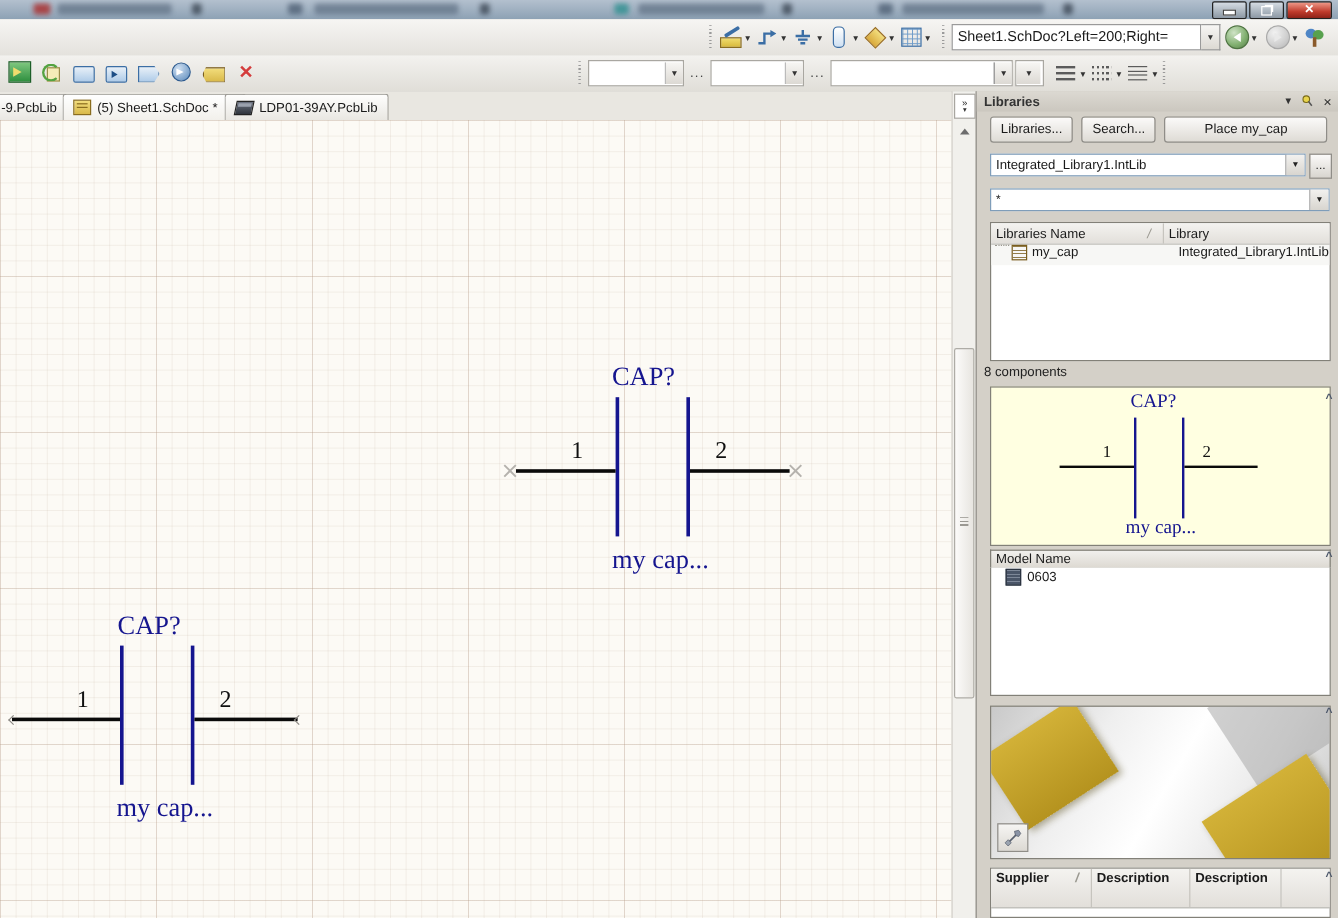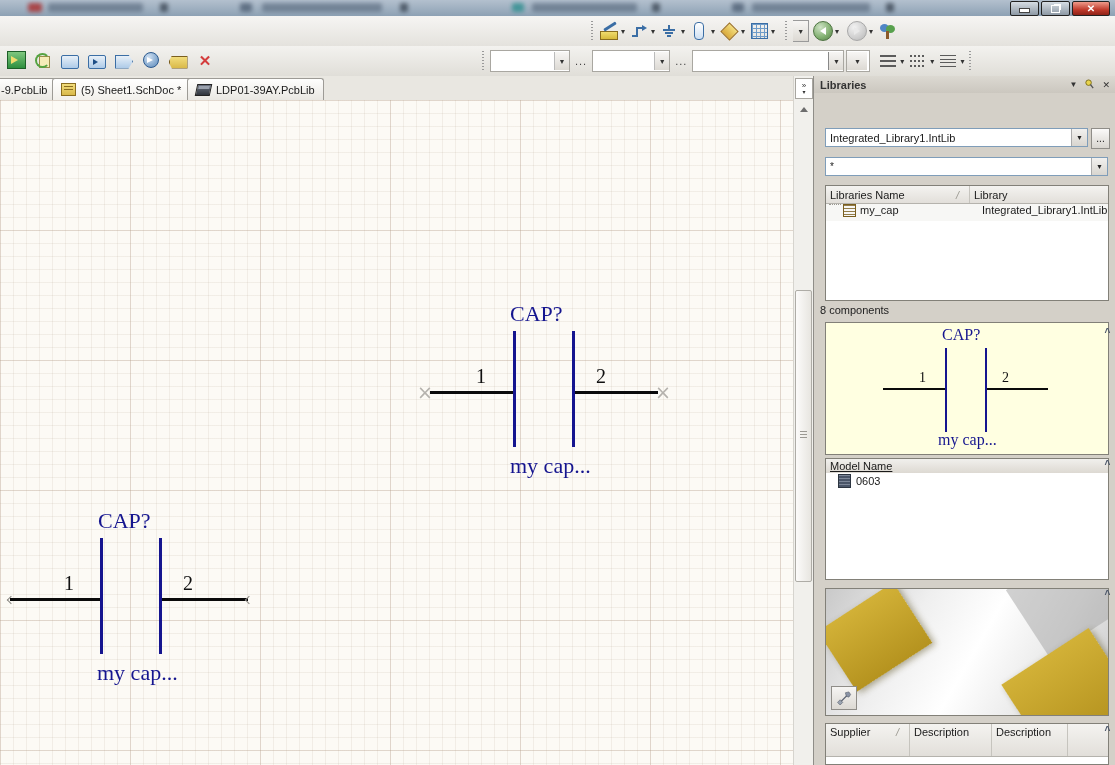--- a/index.html
+++ b/index.html
@@ -123,39 +123,39 @@
   .chip-tan{width:11px;height:11px;background:linear-gradient(#e8cc7e,#c9a648);border:1px solid #7a5e1e;margin:0 4px 0 2px;
             background-image:repeating-linear-gradient(to bottom,rgba(122,94,30,.8) 0 1px,transparent 1px 3px);}
   .count{position:absolute;left:6px;top:228px;color:#222;}
   .preview{position:absolute;left:11px;top:246px;width:284px;height:133px;background:#FFFFE1;border:1px solid #828078;box-sizing:border-box;overflow:hidden;}
   .cap.small .desig{font-size:16px;}
   .cap.small .comment{font-size:16px;}
   .cap.small .pin{font-size:14px;}
   .cap.small .plate{width:2px;height:84px;top:25px;}
   .cap.small .lead{height:2px;top:65px;}
   .mhead{position:absolute;height:16px;display:flex;align-items:center;padding:0 4px;box-sizing:border-box;
-         background:linear-gradient(#f1f0ed,#ddd9d2);border:1px solid #828078;border-bottom:1px solid #b5b3ad;text-decoration:underline;}
+         background:linear-gradient(#f1f0ed,#ddd9d2);border:1px solid #828078;border-bottom:1px solid #b5b3ad;}
   .chip-blue{width:11px;height:12px;background:#4a5568;border:1px solid #2c3440;position:relative;margin:0 5px 0 12px;
              background-image:repeating-linear-gradient(to bottom,#7d8798 0 1px,transparent 1px 3px);}
   .chip-check{position:absolute;right:-3px;bottom:-3px;width:7px;height:7px;background:#fff;border:1px solid #3f8f3f;
               color:#2f7f2f;font-size:6px;line-height:6px;text-align:center;}
   .mrow{display:flex;align-items:center;height:16px;}
   .mrow.sel{background:#E4E9F0;}
   .view3d{position:absolute;left:11px;top:512px;width:284px;height:128px;border:1px solid #828078;box-sizing:border-box;overflow:hidden;
           background:linear-gradient(120deg,#c9c9c9 0%,#efefef 30%,#ffffff 52%,#ececec 72%,#c4c4c4 100%);}
   .pad{position:absolute;background:linear-gradient(#d2b137,#b5931f);box-shadow:2px 3px 6px rgba(90,80,30,.45);}
   .pad.p1{left:4px;top:12px;width:90px;height:72px;transform:rotate(-33deg);}
   .pad.p2{right:-14px;bottom:-26px;width:104px;height:92px;transform:rotate(-33deg);}
   .corner-shade{position:absolute;right:-30px;top:-38px;width:120px;height:80px;background:#a9a9a9;transform:rotate(-33deg);opacity:.55;}
   .toolbtn{position:absolute;left:5px;bottom:5px;width:24px;height:22px;border:1px solid #8f8d88;
            background:linear-gradient(#f6f5f3,#dcd9d3);display:flex;align-items:center;justify-content:center;}
   .sec-caret{position:absolute;right:3px;width:11px;height:11px;color:#4a5568;font-weight:bold;font-size:10px;line-height:9px;text-align:center;}
   .suptable{position:absolute;left:11px;top:647px;width:284px;height:42px;border:1px solid #828078;box-sizing:border-box;background:#fff;}
   .suphead{display:flex;height:32px;background:linear-gradient(#f4f3f0,#e2dfda);border-bottom:1px solid #b5b3ad;}
-  .suphead .hc{border-right:1px solid #c6c4be;padding:2px 4px;box-sizing:border-box;display:flex;align-items:flex-start;}
+  .suphead .hc{border-right:1px solid #c6c4be;padding:2px 4px;box-sizing:border-box;display:flex;align-items:flex-start;font-weight:bold;}
   .suphead .hc.last{justify-content:flex-end;text-align:right;}
 
   
   .ico-ruler{width:16px;height:7px;background:linear-gradient(#f0dc6e,#d8ba3c);border:1px solid #8a6d1f;position:relative;margin-top:8px;}
   .ico-pencil{position:absolute;left:2px;top:-7px;width:14px;height:3px;background:#3b6ea5;transform:rotate(-32deg);border-radius:1px;}
   .ico-wire{width:16px;height:14px;}
   .ico-gnd{width:14px;height:14px;}
   .ico-part{width:8px;height:16px;background:linear-gradient(#fff,#cfe0f2);border:1px solid #3b6ea5;border-radius:4px;}
   .ico-diamond{width:11px;height:11px;background:linear-gradient(#f2dd7c,#d9a93c);border:1px solid #9a6d1f;transform:rotate(45deg);}
   .ico-grid{width:15px;height:14px;border:1px solid #3b6ea5;
@@ -242,20 +242,21 @@
       <span class="dd">▾</span>
       <span class="tico">
           <span class="ico-diamond"></span>
         </span>
       <span class="dd">▾</span>
       <span class="tico">
           <span class="ico-grid"></span>
         </span>
       <span class="dd">▾</span>
       <span class="grip"></span>
+      <span class="addr">Sheet1.SchDoc?Left=200;Right=</span>
       <span class="combo-arrow">▼</span>
       <span class="navbtn back">
           <span class="tri-left"></span>
         </span>
       <span class="dd">▾</span>
       <span class="navbtn fwd">
           <span class="tri-left gray" style="transform:rotate(180deg);"></span>
         </span>
       <span class="dd">▾</span>
       <span class="tico">
@@ -409,20 +410,25 @@
       <span class="ph-ic" style="font-size:8px;">▼</span>
       <span class="ph-ic">
         <svg width="11" height="11" viewBox="0 0 12 12">
             <circle cx="5" cy="4" r="3" fill="#e8d44d" stroke="#7a6a18"></circle>
             <line x1="7" y1="6" x2="10" y2="10" stroke="#555" stroke-width="1.4"></line>
           </svg>
       </span>
       <span class="ph-ic">✕</span>
     </div>
 
+    <div class="btnrow">
+      <div class="pbtn">Libraries...</div>
+      <div class="pbtn">Search...</div>
+      <div class="pbtn" style="width:118px;">Place my_cap</div>
+    </div>
 
     <div class="fld" style="left:11px;top:52px;width:263px;">
       <span class="val">Integrated_Library1.IntLib</span>
       <span class="arrbtn">▼</span>
     </div>
     <div class="sqbtn" style="left:277px;top:52px;">...</div>
 
     <div class="fld" style="left:11px;top:81px;width:283px;">
       <span class="val" style="font-size:10px;">*</span>
       <span class="arrbtn">▼</span>

